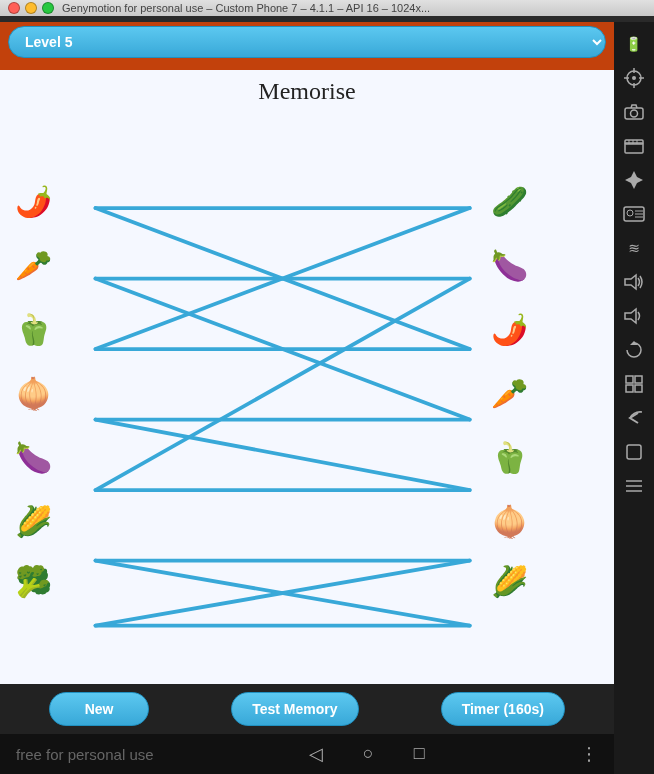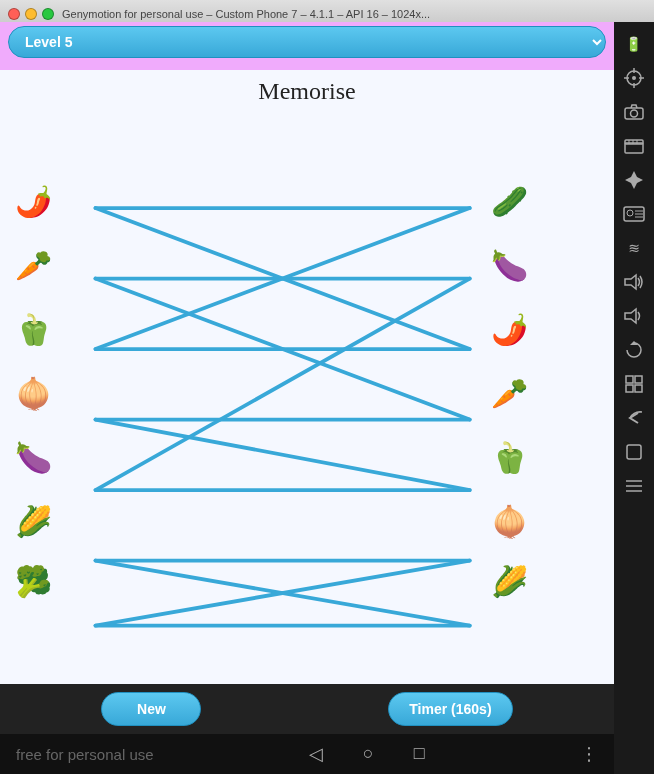--- a/index.html
+++ b/index.html
@@ -9,21 +9,21 @@
       background: #2a2a2a;
       font-family: Arial, sans-serif;
       overflow: hidden;
       position: relative;
     }
 
     
     .title-bar {
       position: absolute;
       top: 0; left: 0; right: 0;
-      height: 27px;
+      height: 16px;
       background: linear-gradient(to bottom, #e0e0e0, #c8c8c8);
       display: flex;
       align-items: center;
       padding: 0 8px;
       font-size: 11px;
       color: #333;
     }
     .title-bar-buttons {
       display: flex;
       gap: 5px;
@@ -68,21 +68,21 @@
       right: 40px;
       bottom: 0;
       background: #fff;
       display: flex;
       flex-direction: column;
     }
 
     
     .dropdown-bar {
       padding: 4px 8px;
-      background: #f0abfc;
+      background: #c2410c;
     }
 
     
     .main-content {
       flex: 1;
       background: #f5f8ff;
       position: relative;
       overflow: hidden;
     }
 
@@ -340,20 +340,21 @@
       <div class="veggie" style="top:264px; right:80px;">🥕</div>
       <div class="veggie" style="top:328px; right:80px;">🫑</div>
       <div class="veggie" style="top:392px; right:80px;">🧅</div>
       <div class="veggie" style="top:452px; right:80px;">🌽</div>
 
     </div>
   </div>
 
   <div class="bottom-bar">
     <button class="action-btn">New</button>
+    <button class="action-btn">Test Memory</button>
     <button class="action-btn">Timer (160s)</button>
   </div>
 
   <div class="android-nav">
     <span class="free-text">free for personal use</span>
     <div class="android-nav-center">
       <span class="nav-icon">◁</span>
       <span class="nav-icon">○</span>
       <span class="nav-icon">□</span>
     </div>

